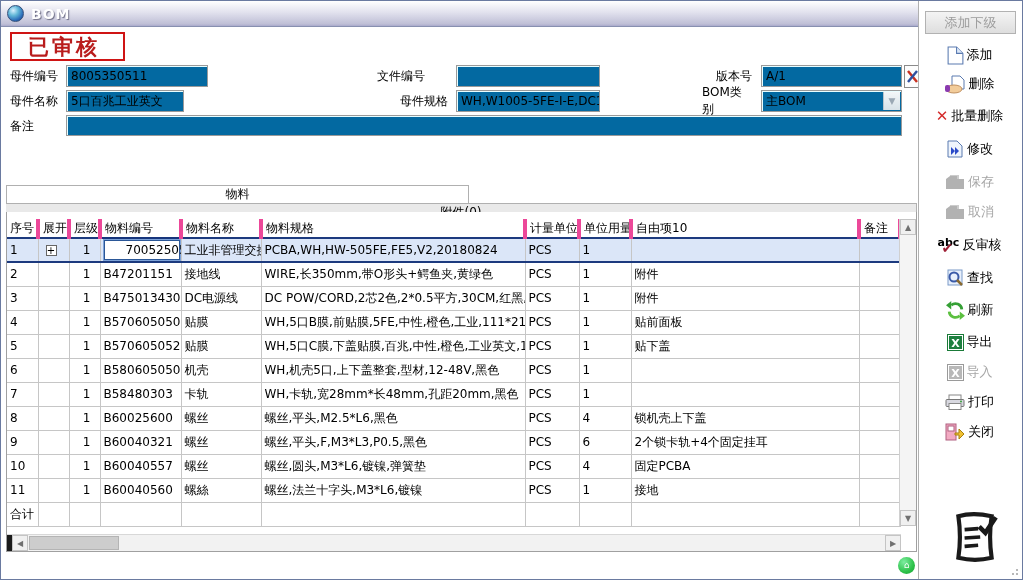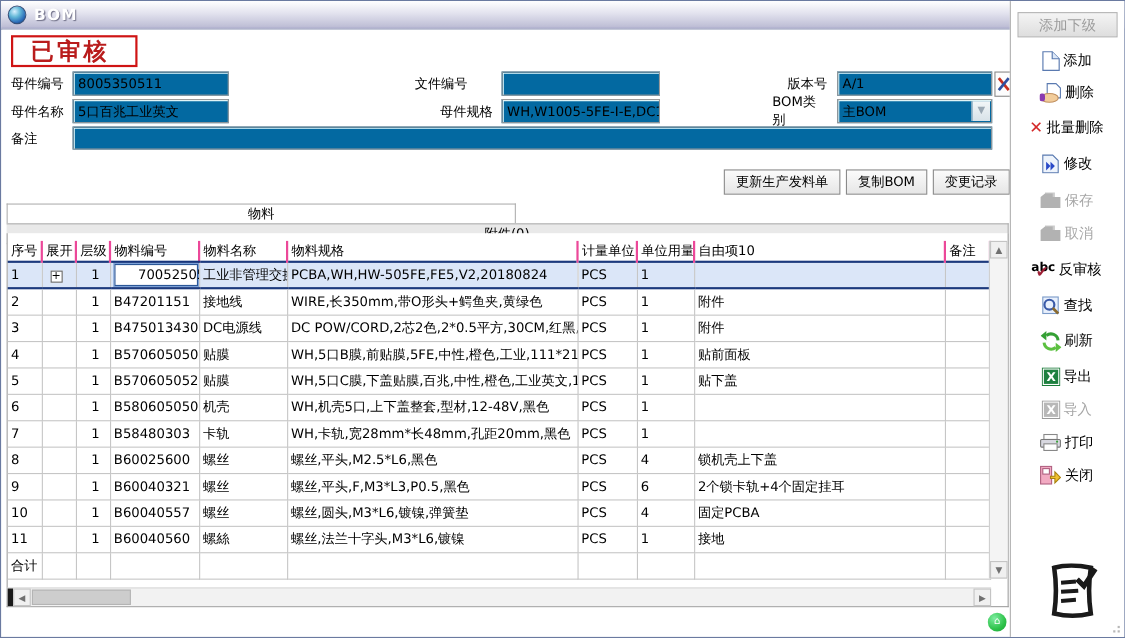--- a/index.html
+++ b/index.html
@@ -54,21 +54,21 @@
   .tab-strip { position:absolute; left:4px; top:158px; width:911px; height:27px; display:flex;flex-direction:column; }
   .tab { display:flex; align-items:center; justify-content:center; font-size:12px; }
   .tab.active { width:463px; background:#fff; border:1px solid #b0b0b0; border-bottom:none; }
   .tab.inactive { flex:1; background:#e9e9e9; border:1px solid #b0b0b0; border-left:none; }
 
   
   .grid-panel { position:absolute; left:4px; top:185px; width:911px; height:340px;
     border:1px solid #a0a0a0; border-top:none; background:#fff; }
   table.grid { position:absolute; left:0; top:7px; border-collapse:collapse; table-layout:fixed; width:893px; }
   .grid th { font-weight:normal; text-align:left; height:19px; padding:0 3px;
-    border-bottom:1px solid #8a8a8a; border-right:2px solid #ec4899; white-space:nowrap; overflow:hidden; }
+    border-bottom:1px solid #8a8a8a; border-right:4px solid #ec4899; white-space:nowrap; overflow:hidden; }
   .grid th.th-code { border-bottom:2px solid #16357c; }
   .grid td { height:24px; padding:0 3px; border-bottom:1px solid #c6c6c6; border-right:1px solid #c6c6c6;
     white-space:nowrap; overflow:hidden; background:#fff; }
   .grid col.c-seq{width:31px}.grid col.c-expand{width:31px}.grid col.c-level{width:31px}
   .grid col.c-code{width:81px}.grid col.c-name{width:80px}.grid col.c-spec{width:264px}
   .grid col.c-unit{width:54px}.grid col.c-qty{width:52px}.grid col.c-free10{width:228px}
   .grid col.c-note{width:41px}
   .grid td.c-level { text-align:right; padding-right:9px; }
   tr.selected td { background:#dbe6f8; border-top:2px solid #1c3a7e; border-bottom:2px solid #1c3a7e; }
   .expand-box { display:inline-flex; width:11px; height:11px; border:1px solid #666; background:#fff;
@@ -128,21 +128,21 @@
     </div>
   </div>
 
   <div class="content">
 
     <div class="stamp">已审核</div>
 
     <div class="flabel" style="left:8px;top:38px;width:54px">母件编号</div>
     <div class="ffield" style="left:64px;top:38px;width:142px">8005350511</div>
     <div class="flabel" style="left:8px;top:63px;width:54px">母件名称</div>
-    <div class="ffield" style="left:64px;top:63px;width:142px">5口百兆工业英文</div>
+    <div class="ffield" style="left:64px;top:63px;width:118px">5口百兆工业英文</div>
 
     <div class="flabel" style="left:375px;top:38px;width:52px">文件编号</div>
     <div class="ffield" style="left:454px;top:38px;width:144px"></div>
     <div class="flabel" style="left:398px;top:63px;width:52px">母件规格</div>
     <div class="ffield" style="left:454px;top:63px;width:144px">WH,W1005-5FE-I-E,DC1</div>
 
     <div class="flabel r" style="left:700px;top:38px;width:50px">版本号</div>
     <div class="ffield" style="left:759px;top:38px;width:141px">A/1</div>
     <div class="toolbtn-small">
       <svg width="13" height="15">
@@ -152,25 +152,20 @@
     </div>
     <div class="flabel r" style="left:700px;top:63px;width:50px">BOM类别</div>
     <div class="ffield" style="left:759px;top:63px;width:141px">
       <span>主BOM</span>
       <span class="combo-arrow">▼</span>
     </div>
 
     <div class="flabel" style="left:8px;top:88px;width:54px">备注</div>
     <div class="ffield" style="left:64px;top:88px;width:836px;height:21px"></div>
 
-    <div class="action-row">
-      <div class="action-btn">更新生产发料单</div>
-      <div class="action-btn">复制BOM</div>
-      <div class="action-btn">变更记录</div>
-    </div>
 
     <div class="tab-strip">
       <div class="tab active">物料</div>
       <div class="tab inactive">附件(0)</div>
     </div>
 
     <div class="grid-panel">
       <table class="grid">
         <colgroup>
           <col class="c-seq">

